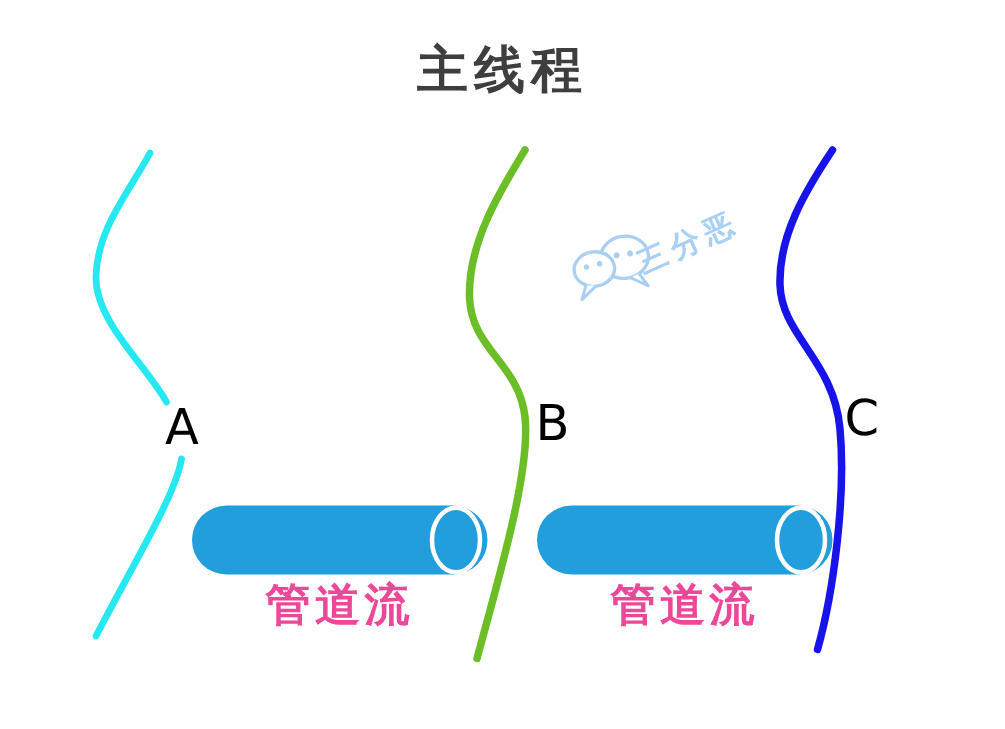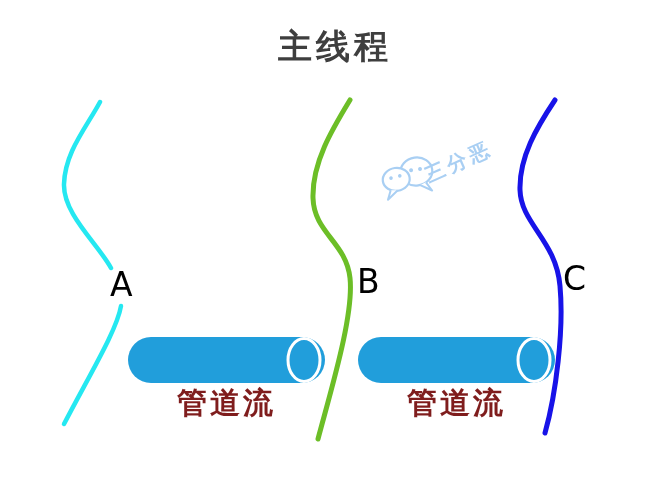--- a/index.html
+++ b/index.html
@@ -30,21 +30,21 @@
   #label-a{left:110px;top:268px;}
   #label-b{left:357px;top:265px;}
   #label-c{left:563px;top:262px;}
   .pipe-label{
     position:absolute;
     width:197px;
     text-align:center;
     top:383px;
     font-size:30px;
     font-weight:600;
-    color:#7f1d1d;
+    color:#ec4899;
     letter-spacing:3px;
   }
   #pipe-label-1{left:128px;}
   #pipe-label-2{left:358px;}
   .watermark-text{
     position:absolute;
     left:426px;top:163px;
     font-size:20px;
     font-weight:600;
     color:#a9cff3;

